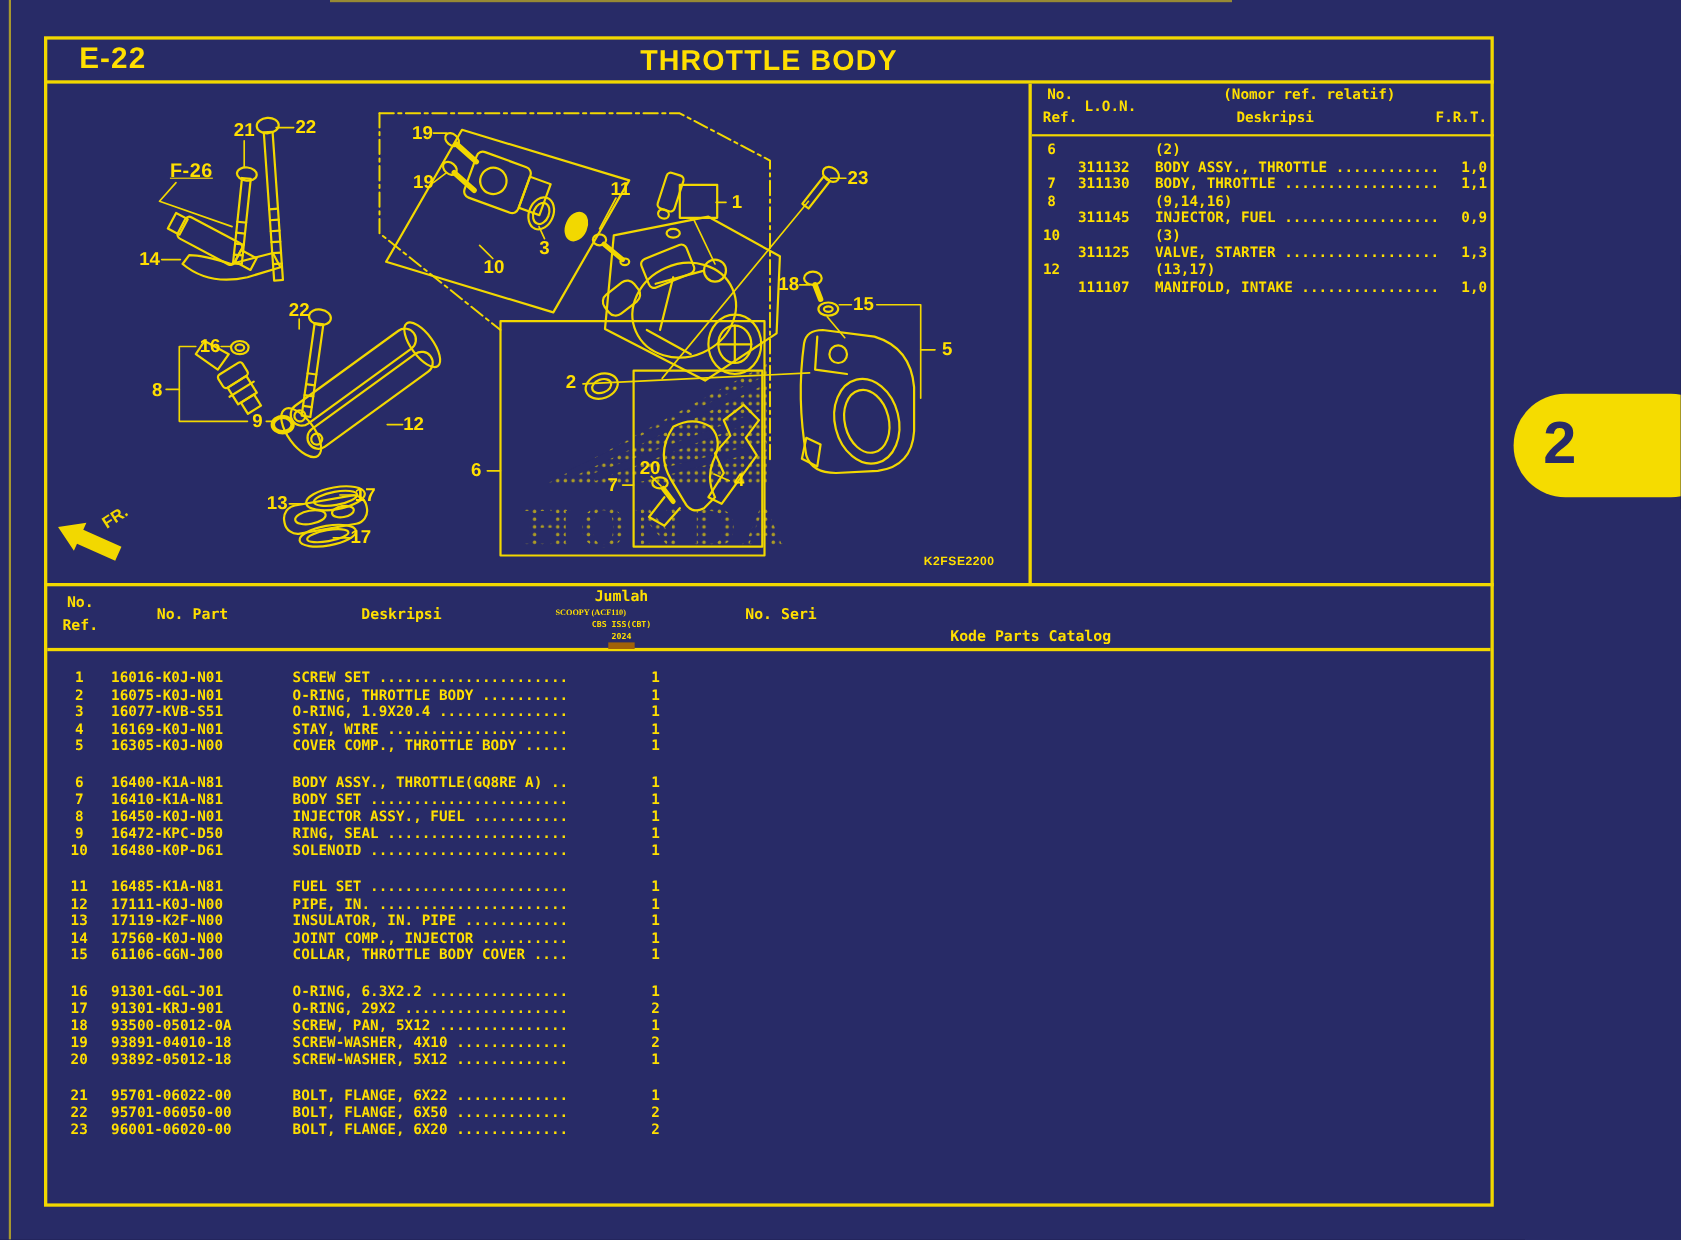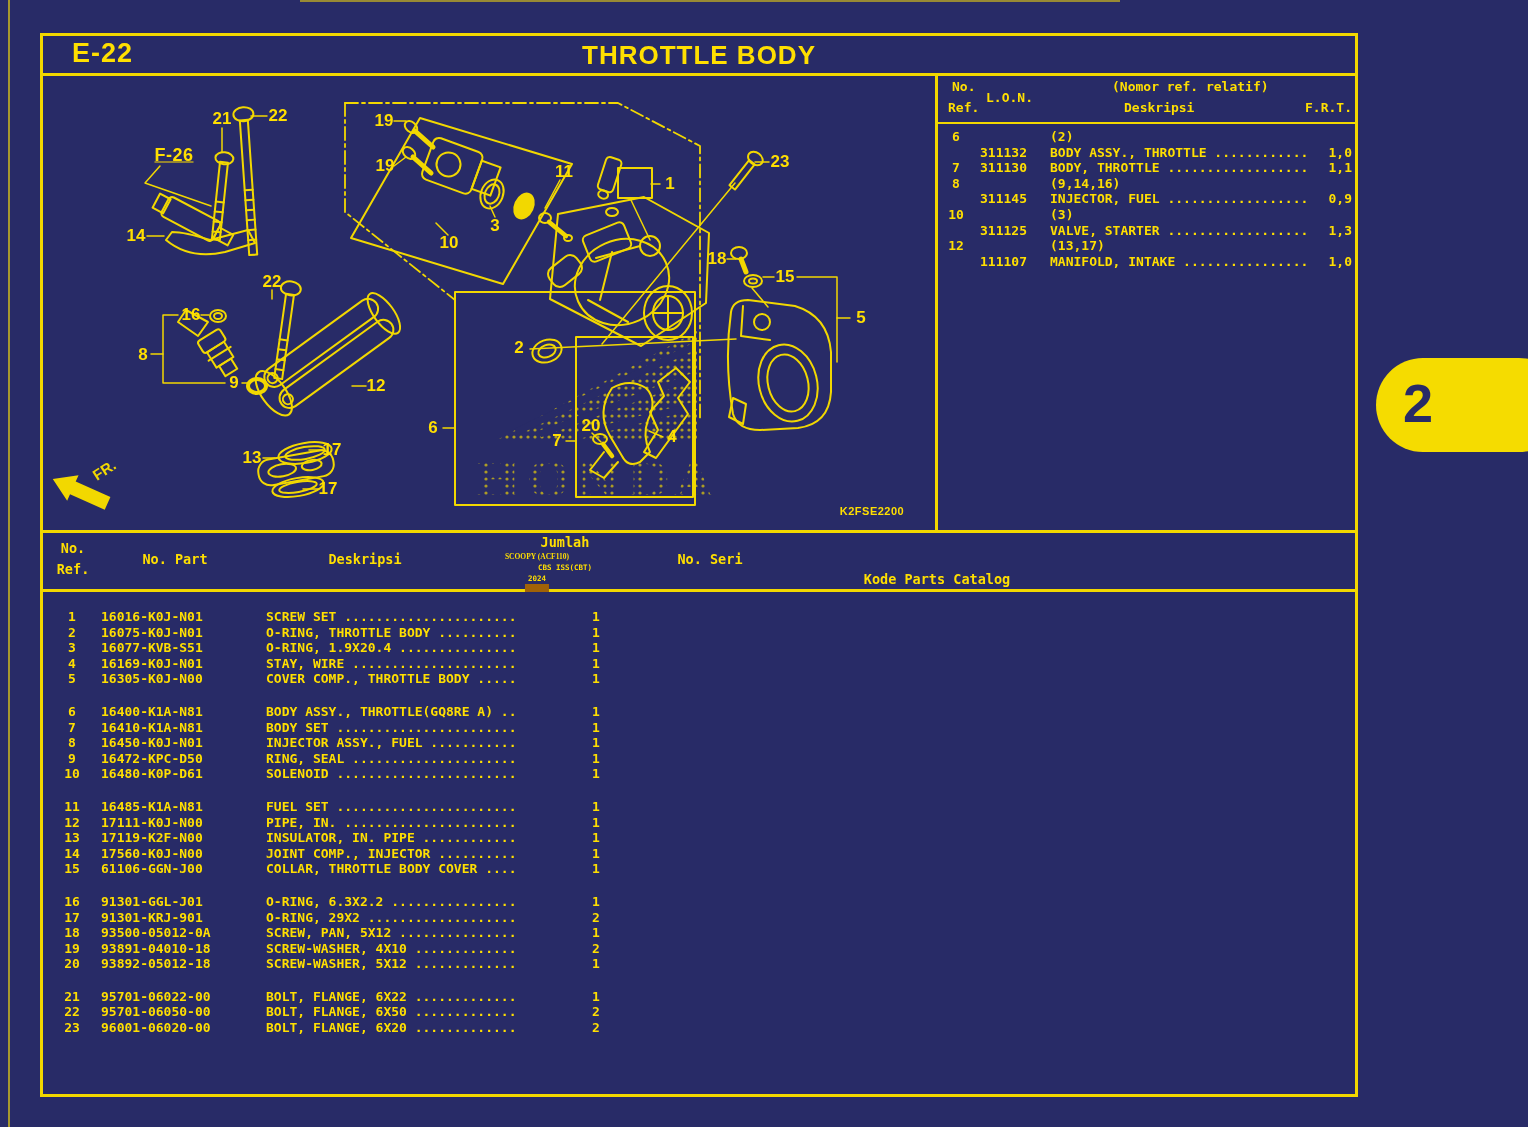--- a/index.html
+++ b/index.html
@@ -38,21 +38,21 @@
   
   .parts-head{position:absolute;left:43px;top:533px;width:1312px;height:59px;border-bottom:3px solid #f2d800;box-sizing:border-box;font-weight:bold;}
   .ph{position:absolute;transform:translateX(-50%);font-size:13.5px;white-space:nowrap;}
   .ph-ref1{left:30px;top:7px;}
   .ph-ref2{left:30px;top:28px;}
   .ph-part{left:132px;top:18px;}
   .ph-desk{left:322px;top:18px;}
   .ph-jum{left:522px;top:1px;}
   .ph-j1{left:494px;top:19px;font-size:7.5px;font-family:Liberation Serif, serif;}
   .ph-j2{left:522px;top:30px;font-size:7.5px;}
-  .ph-j3{left:494px;top:41px;font-size:7.5px;border-bottom:8px solid #a16207;padding:0 3px 1px 3px;}
+  .ph-j3{left:522px;top:41px;font-size:7.5px;border-bottom:6px solid #a16207;padding:0 3px 1px 3px;}
   .ph-seri{left:667px;top:18px;}
   .ph-kode{left:894px;top:18px;margin-top:20px;}
 
   .parts-rows{position:absolute;left:43px;top:597px;width:1312px;padding-top:12px;}
   .pgroup{margin-bottom:17px;}
   .prow{display:flex;height:15.6px;font-weight:bold;font-size:13px;white-space:pre;}
   .pc1{width:58px;text-align:center;}
   .pc2{width:132px;}
   .pc3{width:300px;overflow:hidden;margin-left:33px;}
   .pc4{width:60px;text-align:center;}

